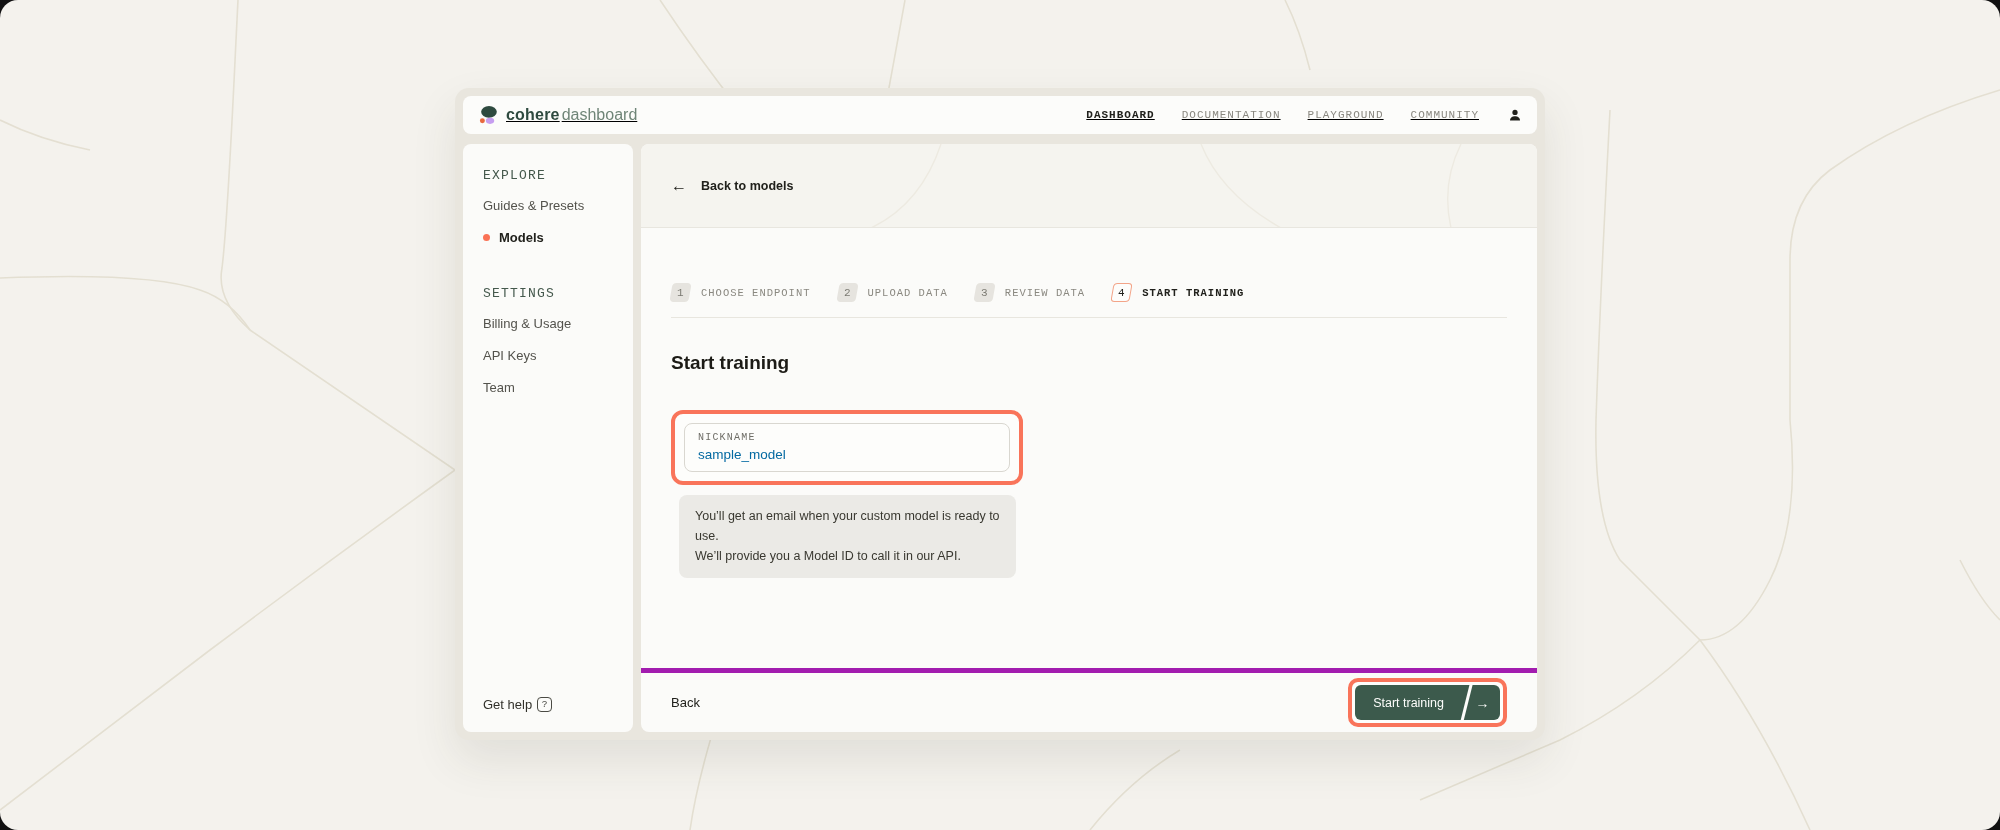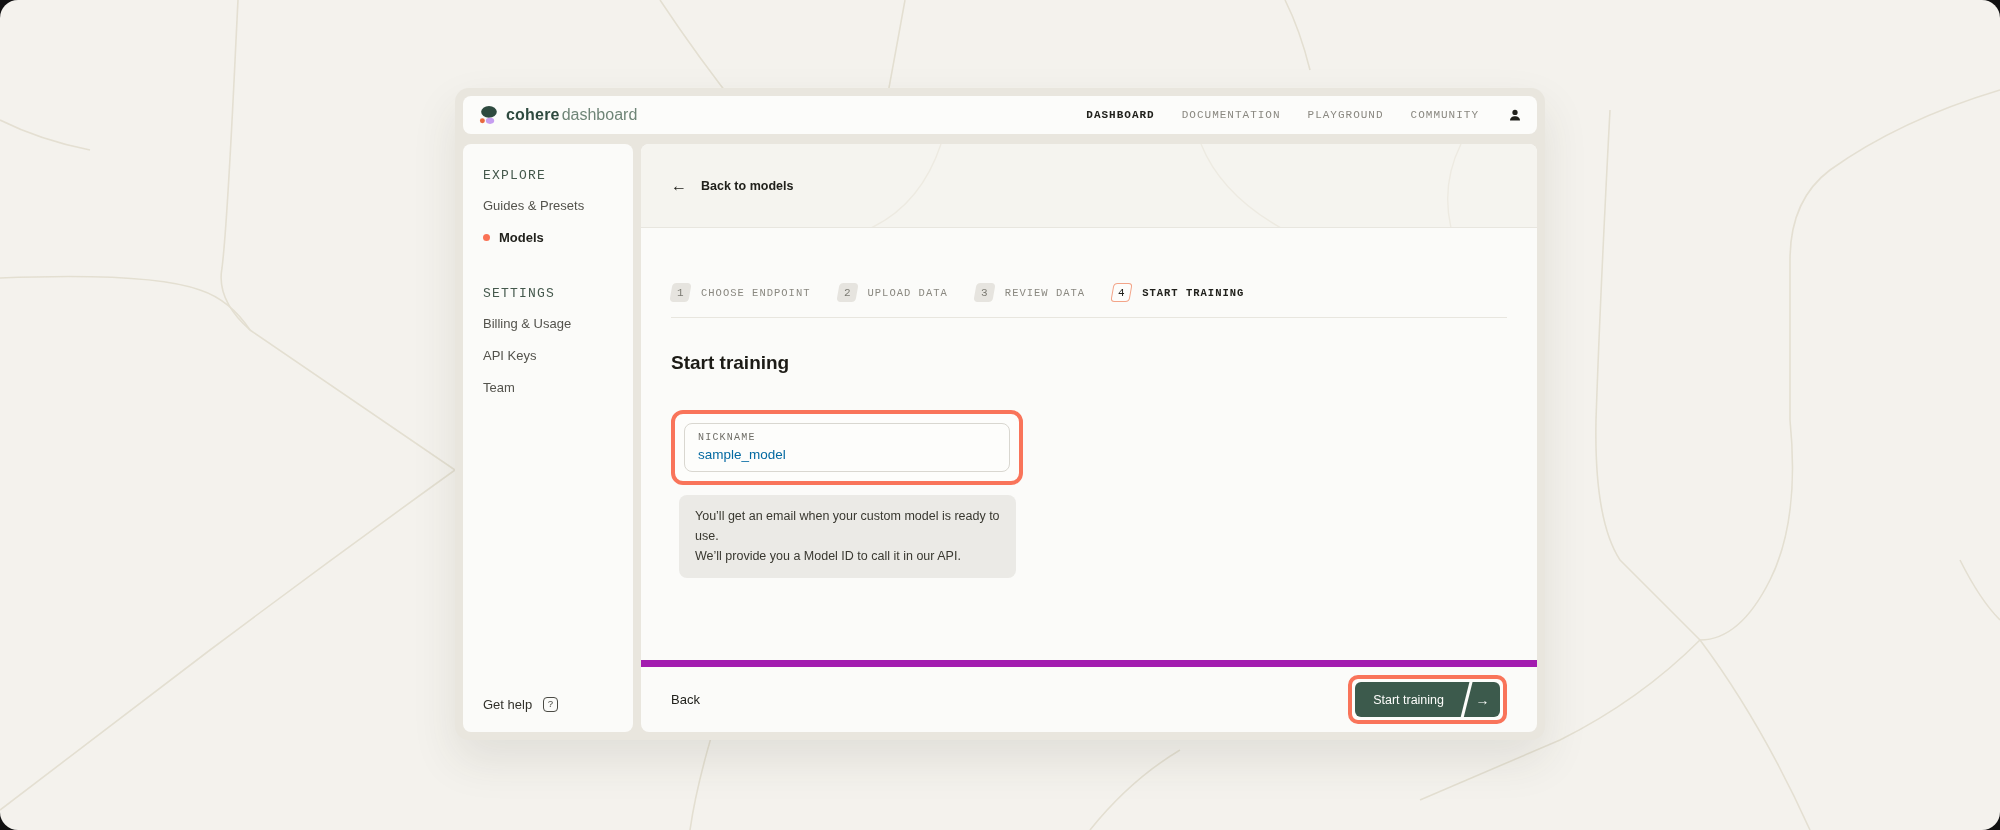--- a/index.html
+++ b/index.html
@@ -20,20 +20,21 @@
     position:absolute; left:455px; top:88px; width:1090px; height:652px;
     background:#e9e6de; border-radius:14px; padding:8px;
     box-shadow:0 20px 45px rgba(60,55,40,.10);
   }
 
   
   .topbar {
     height:38px; background:#fcfcfa; border-radius:8px;
     display:flex; align-items:center; justify-content:space-between;
     padding:0 15px;
+    text-decoration:underline;
   }
   .logo { display:flex; align-items:center; gap:7px; }
   .logo-mark { width:21px; height:21px; display:block; }
   .logo-brand { font-size:16px; font-weight:700; color:#2e4a3f; letter-spacing:.2px; }
   .logo-product { font-size:16px; font-weight:400; color:#6f8577; margin-left:2px; }
   .nav { display:flex; align-items:center; gap:27px; }
   .nav-item {
     font-family:"Liberation Mono", monospace; font-size:11px; letter-spacing:1px;
     color:#8a8880; cursor:pointer; white-space:nowrap;
   }
@@ -55,21 +56,21 @@
     position:relative; cursor:pointer; white-space:nowrap;
   }
   .side-item.active { color:#21211c; font-weight:700; padding-left:16px; }
   .side-dot {
     position:absolute; left:0; top:4px; width:7px; height:7px;
     border-radius:50%; background:#fa7255;
   }
   .side-gap { height:24px; }
   .get-help {
     position:absolute; left:20px; bottom:20px; display:flex;
-    align-items:center; gap:11px; cursor:pointer;
+    align-items:center; gap:5px; cursor:pointer;
   }
   .get-help-label { font-size:13px; color:#32312b; }
   .help-icon {
     width:15px; height:15px; border:1.3px solid #4a4a44; border-radius:4px;
     display:flex; align-items:center; justify-content:center;
     font-size:9.5px; color:#4a4a44; font-family:"Liberation Mono",monospace;
   }
 
   
   .main {
@@ -123,21 +124,21 @@
     letter-spacing:1.2px; color:#6e6d66;
   }
   .field-value { font-size:13.5px; color:#0369a1; margin-top:4px; }
 
   .note {
     margin:10px 0 0 8px; width:337px; background:#ebeae6; border-radius:8px;
     padding:11px 16px 12px; font-size:12.5px; line-height:1.6; color:#393830;
   }
 
   .footer {
-    flex:none; height:72px; border-top:7px solid #a21caf;
+    flex:none; height:64px; border-top:5px solid #a21caf;
     display:flex; align-items:center; justify-content:space-between; padding:0 30px;
   }
   .footer-back { font-size:13px; font-weight:500; color:#21211c; cursor:pointer; }
   .btn-ring { border:4px solid #f9745a; border-radius:10px; padding:3px; background:#fdfdfb; }
   .btn {
     position:relative; height:35px; border-radius:6px; overflow:hidden;
     background:#3c5a4c; display:flex; align-items:center; cursor:pointer;
   }
   .btn-label { color:#fdfdfb; font-size:12.5px; padding:0 21px 0 18px; white-space:nowrap; }
   .btn-slash {

